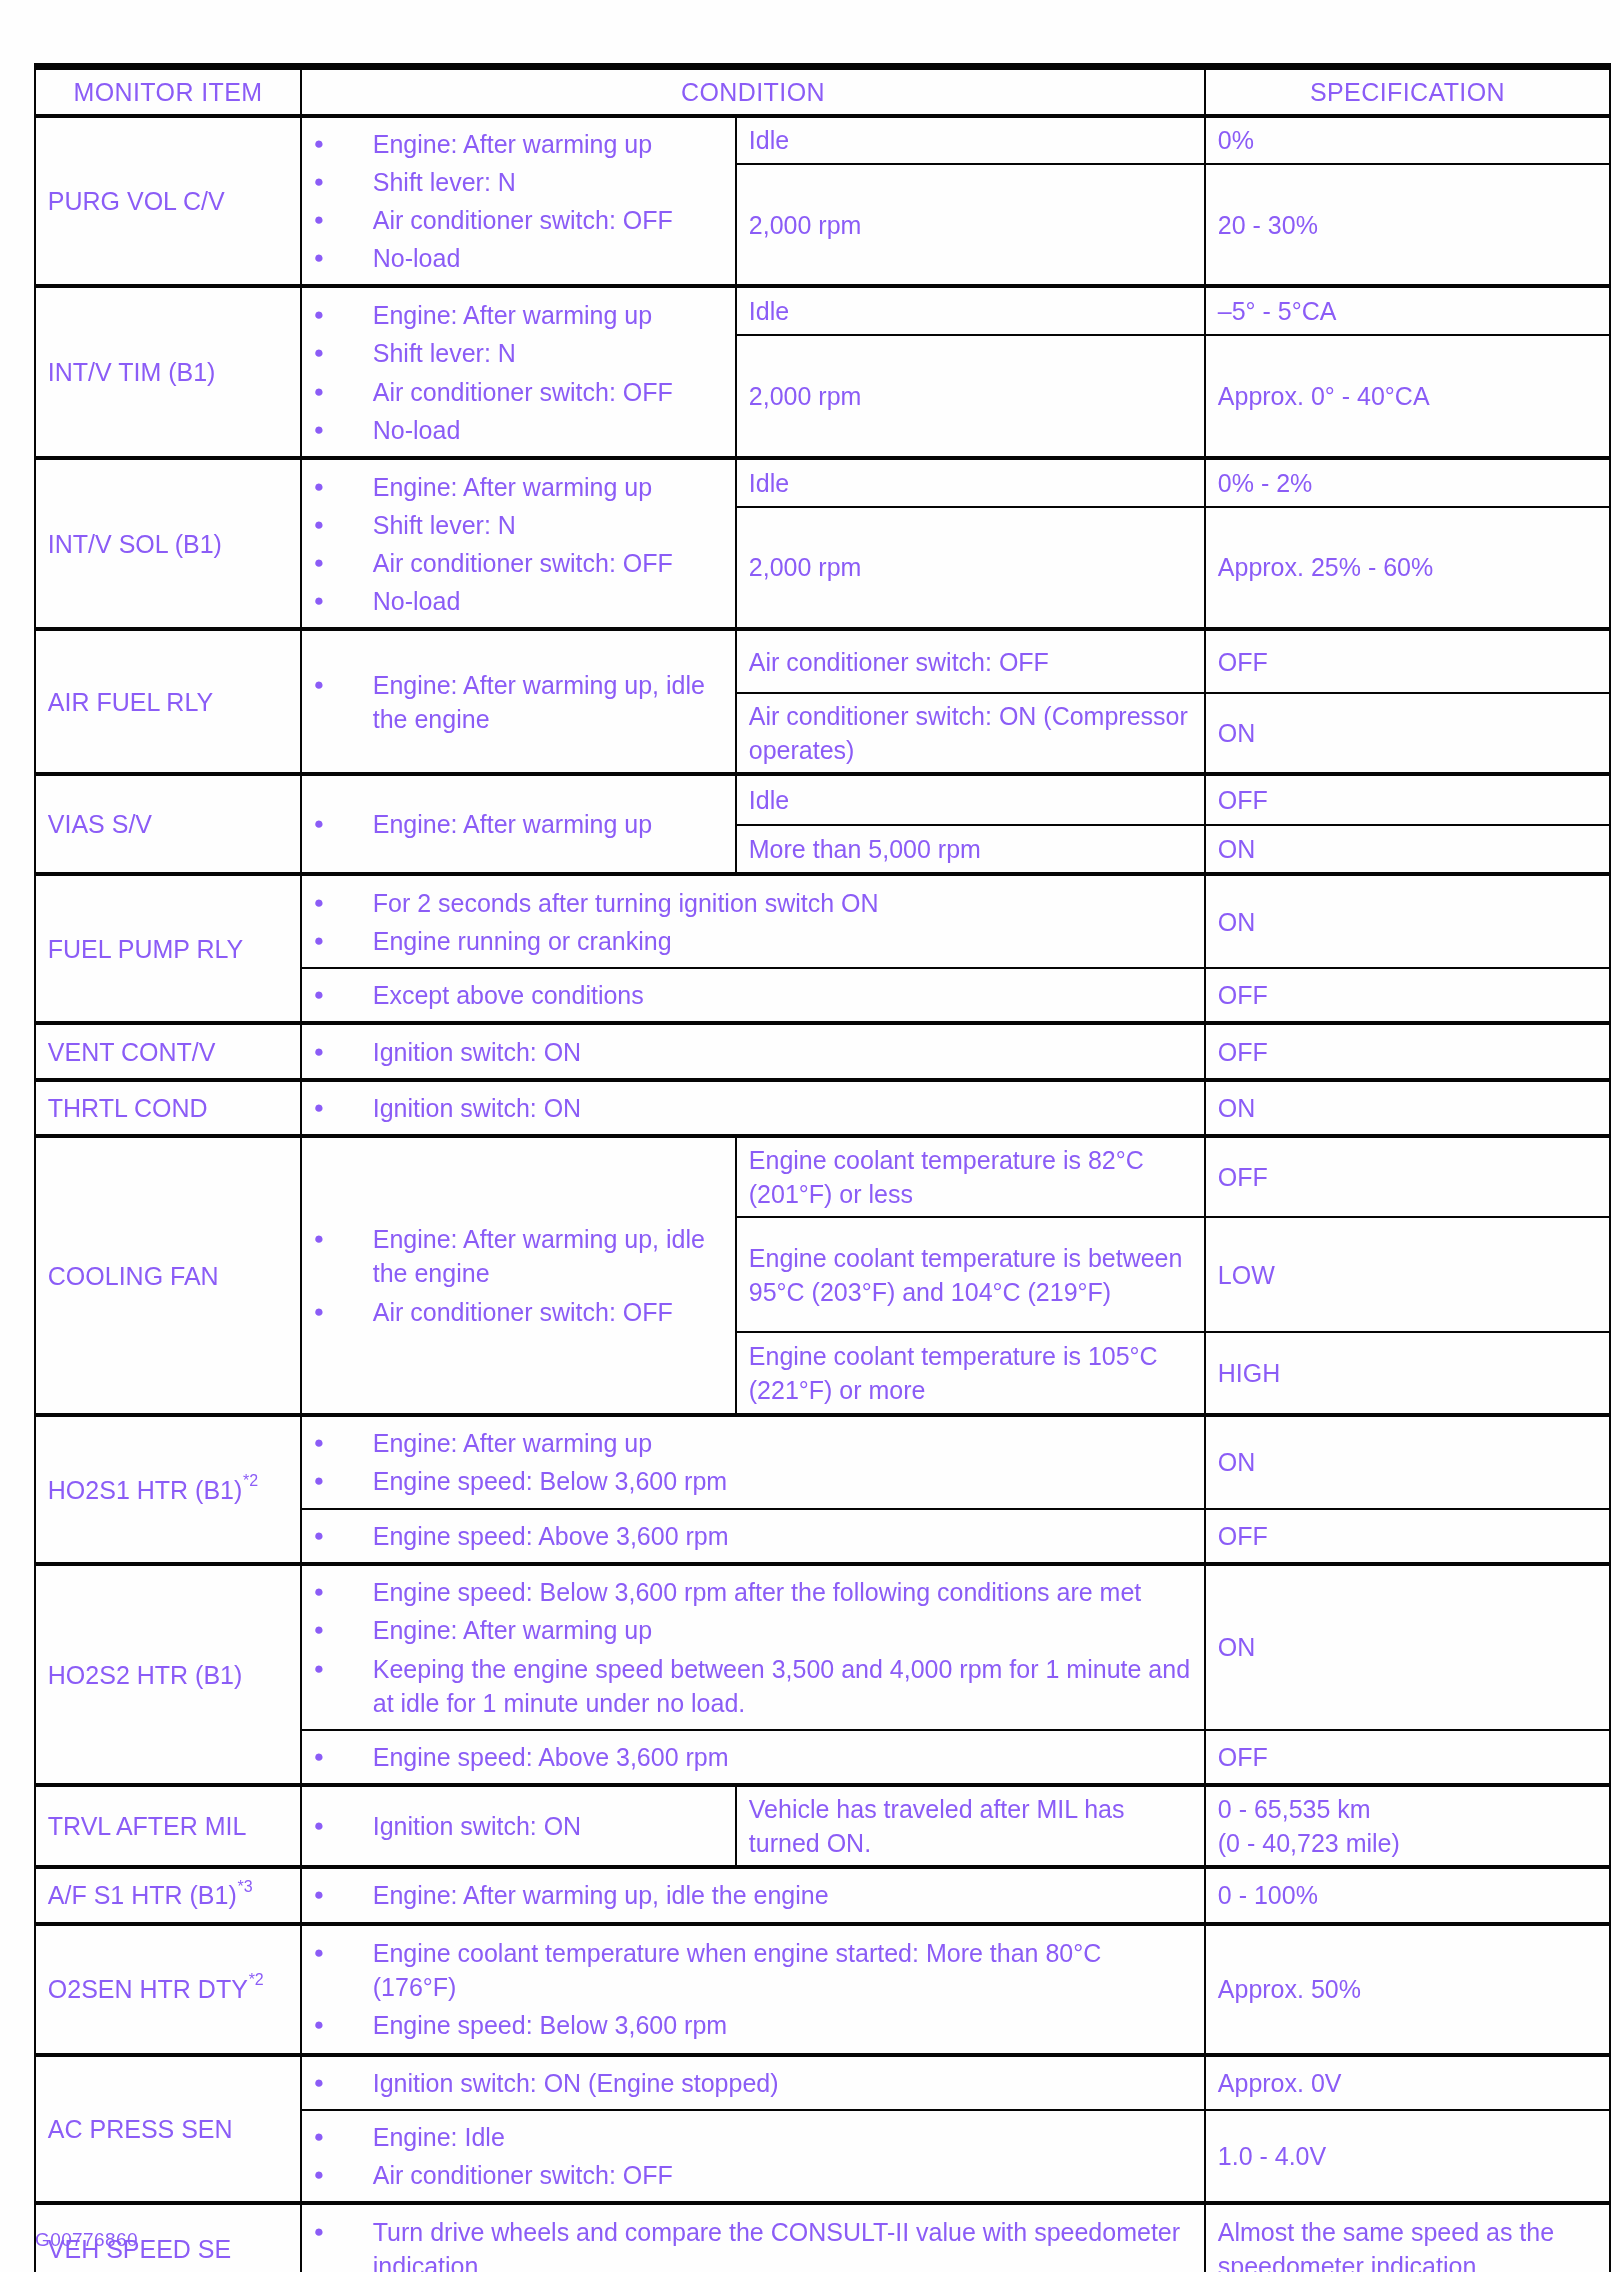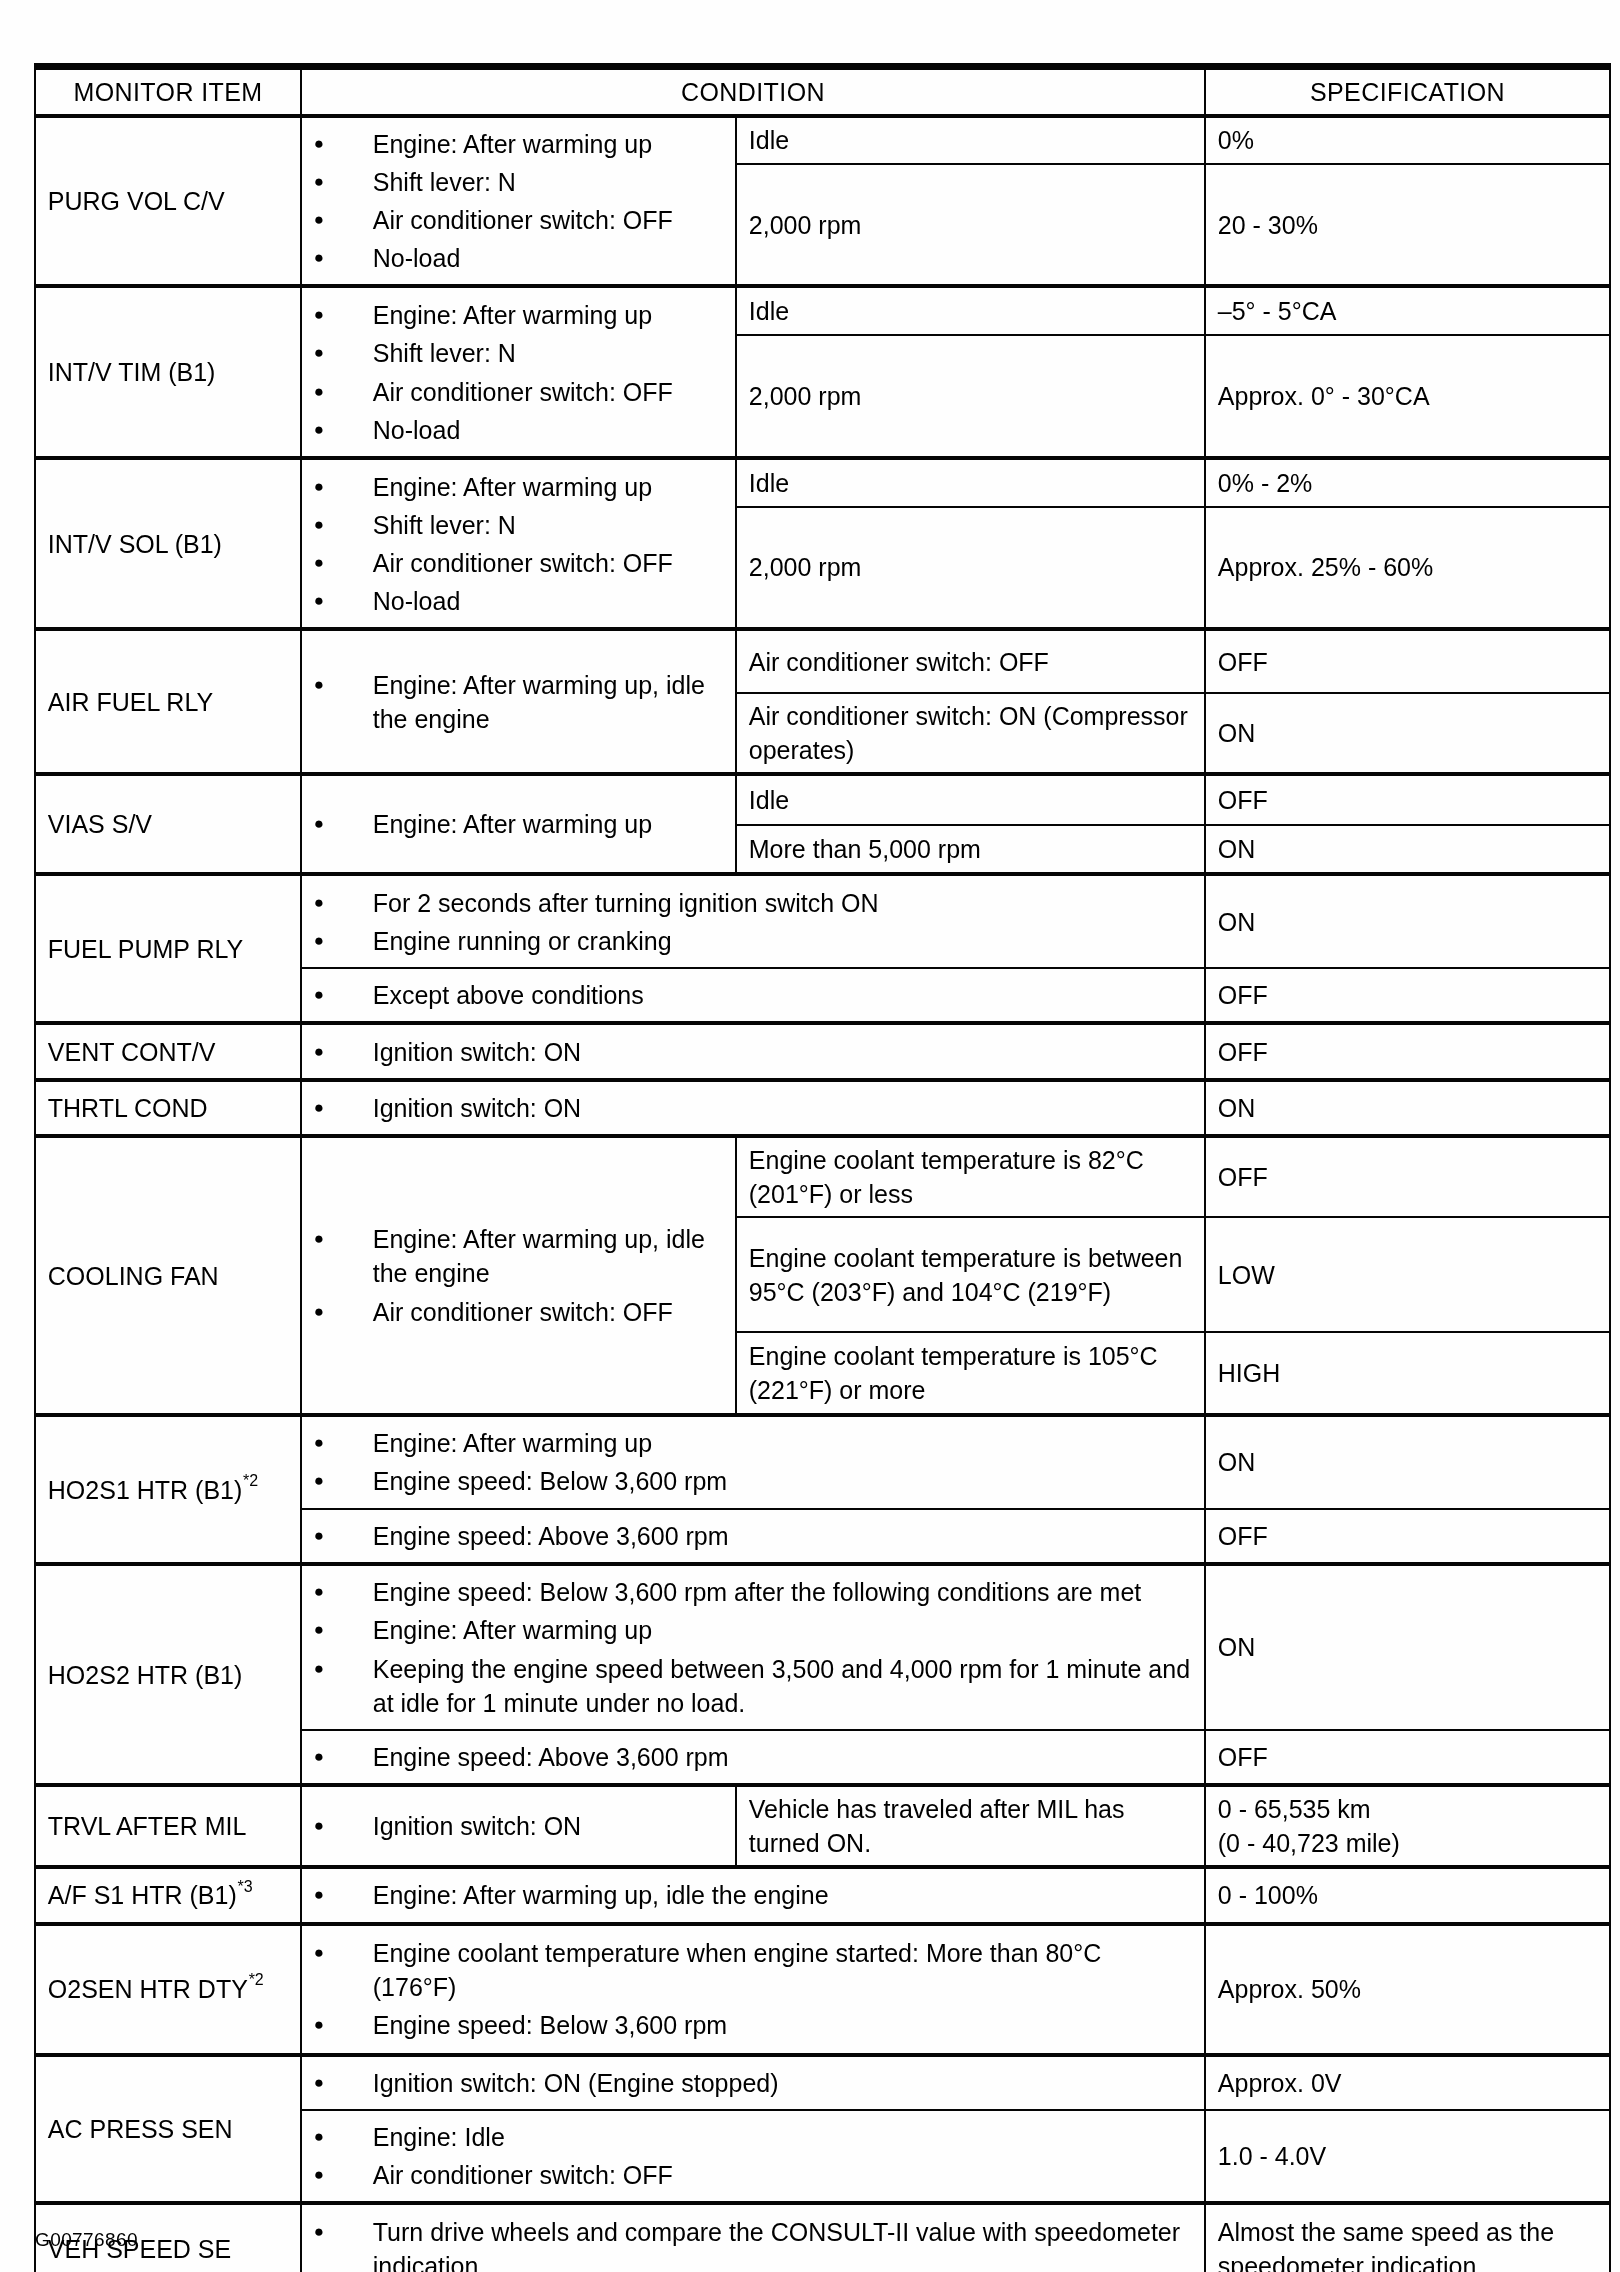--- a/index.html
+++ b/index.html
@@ -6,21 +6,21 @@
     margin: 0;
     padding: 0;
     background: #ffffff;
   }
   .page {
     position: relative;
     width: 1621px;
     height: 2273px;
     background: #fefefe;
     font-family: "Liberation Sans", sans-serif;
-    color: #000000;
+    color: #8b5cf6;
     overflow: hidden;
   }
   table.spec-table {
     position: absolute;
     left: 34px;
     top: 63px;
     width: 1574px;
     border-collapse: collapse;
     table-layout: fixed;
     border-top: 7.6px solid #050505;
@@ -133,21 +133,21 @@
             </div>
       <div class="b">
               <span>No-load</span>
             </div>
     </td>
     <td>Idle</td>
     <td class="spec">–5° - 5°CA</td>
   </tr>
   <tr style="height:123px">
     <td>2,000 rpm</td>
-    <td class="spec">Approx. 0° - 30°CA</td>
+    <td class="spec">Approx. 0° - 40°CA</td>
   </tr>
 
   <tr class="major" style="height:47px">
     <td class="item" rowspan="2"><span>INT/V SOL (B1)</span></td>
     <td rowspan="2">
       <div class="b">
               <span>Engine: After warming up</span>
             </div>
       <div class="b">
               <span>Shift lever: N</span>

